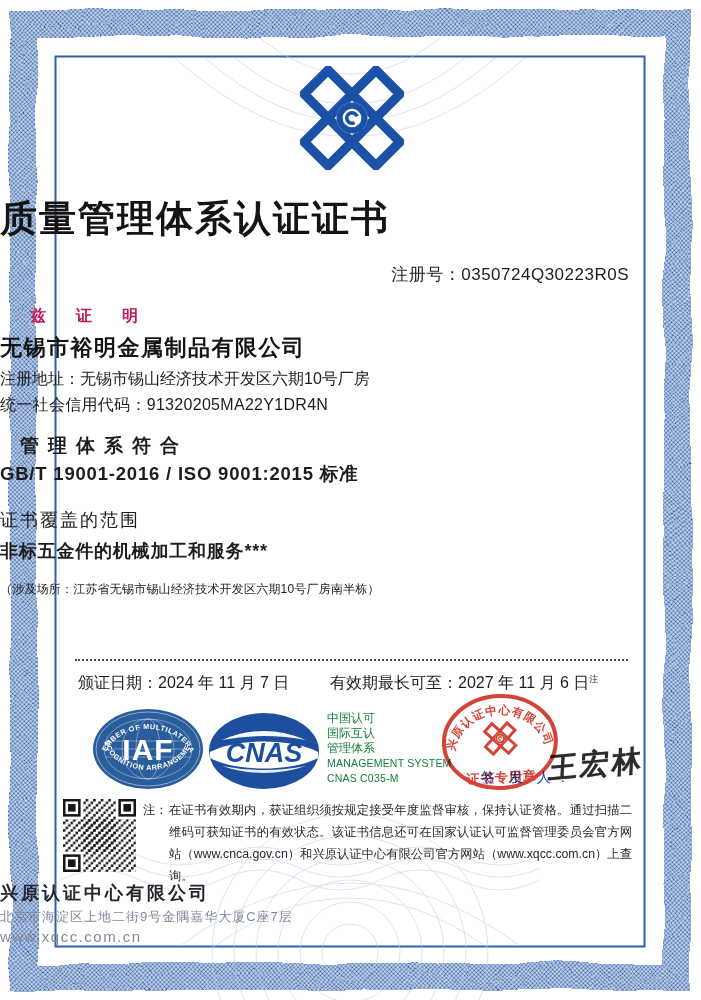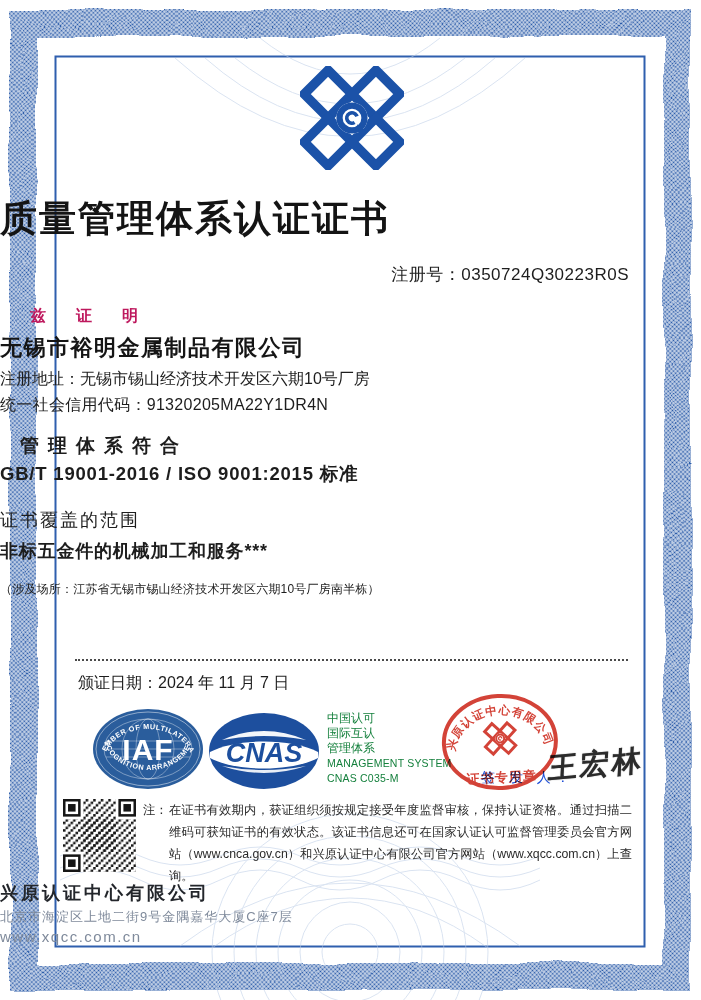--- a/index.html
+++ b/index.html
@@ -116,20 +116,23 @@
   <div class="abs center standard">GB/T 19001-2016 / ISO 9001:2015 标准</div>
 
   <div class="abs center scopehead">证书覆盖的范围</div>
   <div class="abs center scope">非标五金件的机械加工和服务***</div>
   <div class="abs center sites">（涉及场所：江苏省无锡市锡山经济技术开发区六期10号厂房南半栋）</div>
 
   <div class="abs divider"></div>
   <div class="abs dateline issue">
     <span>颁证日期：</span><span>2024 年 11 月 7 日</span>
   </div>
+  <div class="abs dateline valid">
+    <span>有效期最长可至：</span><span>2027 年 11 月 6 日</span><sup class="mark">注</sup>
+  </div>
 
   <svg class="abs iaf" viewBox="0 0 112 82">
     <defs>
       <path id="iafT" d="M13 47 A44 33 0 0 1 99 47"></path>
       <path id="iafB" d="M13 36 A44 33 0 0 0 99 36"></path>
     </defs>
     <ellipse cx="56" cy="41" rx="55" ry="40" fill="#2a5d9c"></ellipse>
     <ellipse cx="56" cy="41" rx="52" ry="37" fill="none" stroke="#ffffff" stroke-width="0.8" opacity="0.6"></ellipse>
     <ellipse cx="56" cy="41" rx="44" ry="30" fill="none" stroke="#ffffff" stroke-width="0.7" opacity="0.55"></ellipse>
     <ellipse cx="56" cy="41" rx="26" ry="30" fill="none" stroke="#ffffff" stroke-width="0.7" opacity="0.5"></ellipse>

